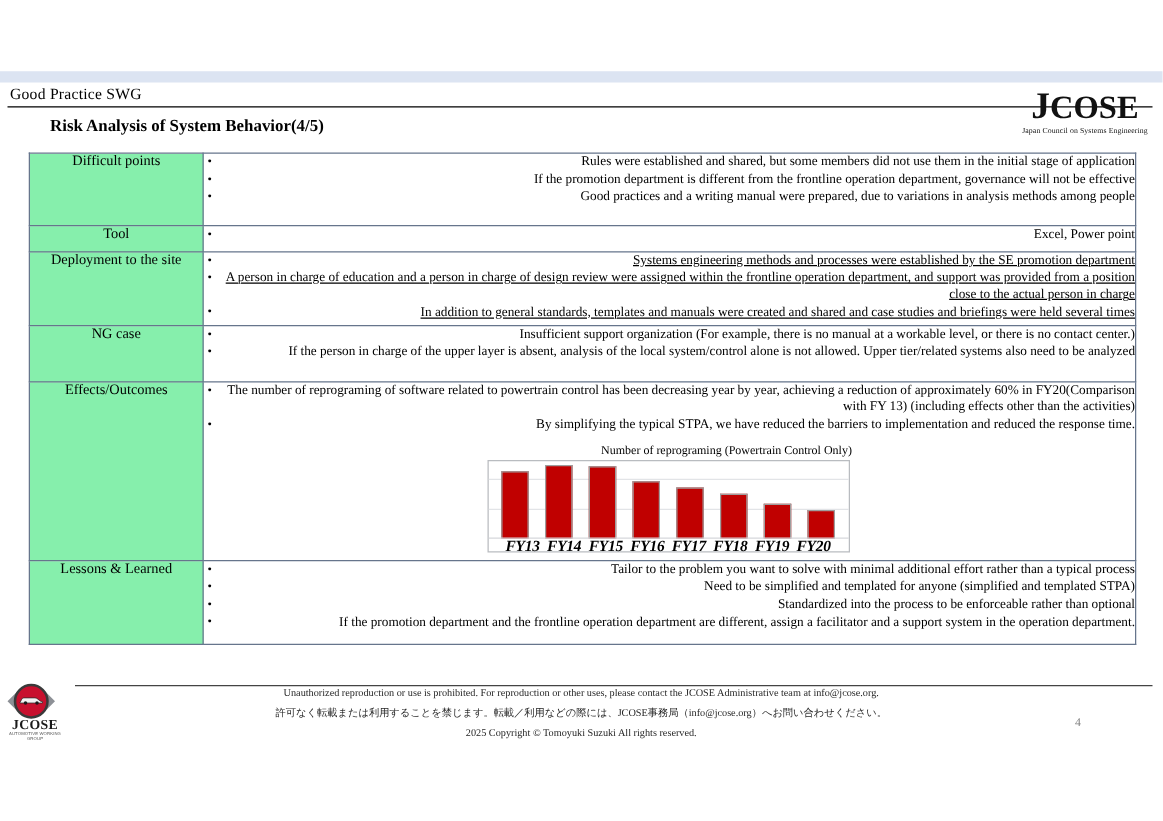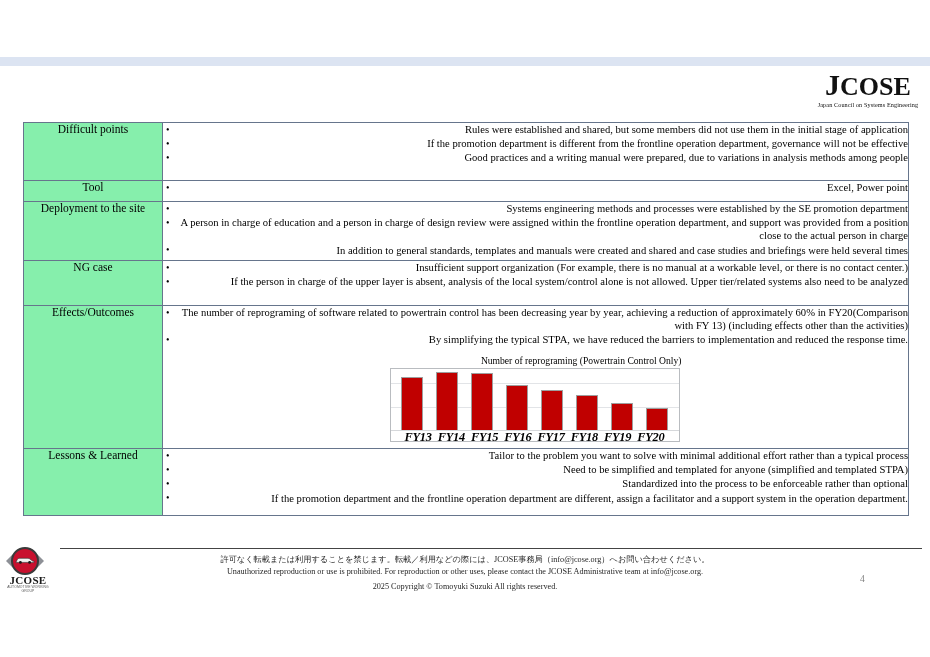--- a/index.html
+++ b/index.html
@@ -80,21 +80,21 @@
   }
   ul.bul li:before{
     content:"\2022";
     position:absolute;left:3px;top:-0.5px;
     font-size:10px;color:#000;
   }
 
   
   .r-diff .body-cell{height:57px;}
   .r-tool .body-cell{height:20px;}
-  .r-depl .body-cell{height:58px;}
+  .r-depl .body-cell{height:58px;text-decoration:underline;}
   .r-ng   .body-cell{height:44px;}
   .r-eff  .body-cell{height:142px;}
   .r-les  .body-cell{height:66px;}
 
   
   .chart-wrap{
     position:relative;
     width:292px;
     margin:8px auto 0 auto;
   }
@@ -193,20 +193,25 @@
     font-size:3.4px;color:#555;letter-spacing:0.1px;
   }
 </style>
 </head>
 <body>
 
 <div class="slide">
 
   <div class="top-band"></div>
 
+  <div class="header">
+    <div class="swg-title">Good Practice SWG</div>
+    <div class="header-rule"></div>
+    <div class="slide-title">Risk Analysis of System Behavior(4/5)</div>
+  </div>
 
   <div class="jcose-logo">
     <div class="jcose-word"><span class="j">J</span><span>COSE</span></div>
     <div class="jcose-sub">Japan Council on Systems Engineering</div>
   </div>
 
   <table class="tbl">
     <tbody>
       <tr class="r-diff">
         <td class="lbl-cell">Difficult points</td>
@@ -330,19 +335,19 @@
       <path d="M1 6 L2.5 3.2 Q3 2.4 4 2.3 L13 2.3 Q14.2 2.3 15 3.1 L17.5 5 L19 5.3 L19 6.4 L1 6.4 Z" fill="#f2f2f2" stroke="#2b2b2b" stroke-width="0.6"></path>
       <circle cx="5.4" cy="6.4" r="1.4" fill="#1a1a1a"></circle>
       <circle cx="14.6" cy="6.4" r="1.4" fill="#1a1a1a"></circle>
     </svg>
     <div class="em-word">JCOSE</div>
     <div class="em-sub">AUTOMOTIVE WORKING GROUP</div>
   </div>
 
   <div class="footer">
     <div class="foot-rule"></div>
+    <div class="foot-line foot-en">Unauthorized reproduction or use is prohibited.  For reproduction or other uses, please contact the JCOSE Administrative team at info@jcose.org.</div>
     <div class="foot-line foot-jp">許可なく転載または利用することを禁じます。転載／利用などの際には、JCOSE事務局（info@jcose.org）へお問い合わせください。</div>
-    <div class="foot-line foot-en">Unauthorized reproduction or use is prohibited.  For reproduction or other uses, please contact the JCOSE Administrative team at info@jcose.org.</div>
     <div class="foot-line foot-cp">2025 Copyright © Tomoyuki Suzuki All rights reserved.</div>
     <div class="page-num">4</div>
   </div>
 
 </div>
 
 </body></html>

